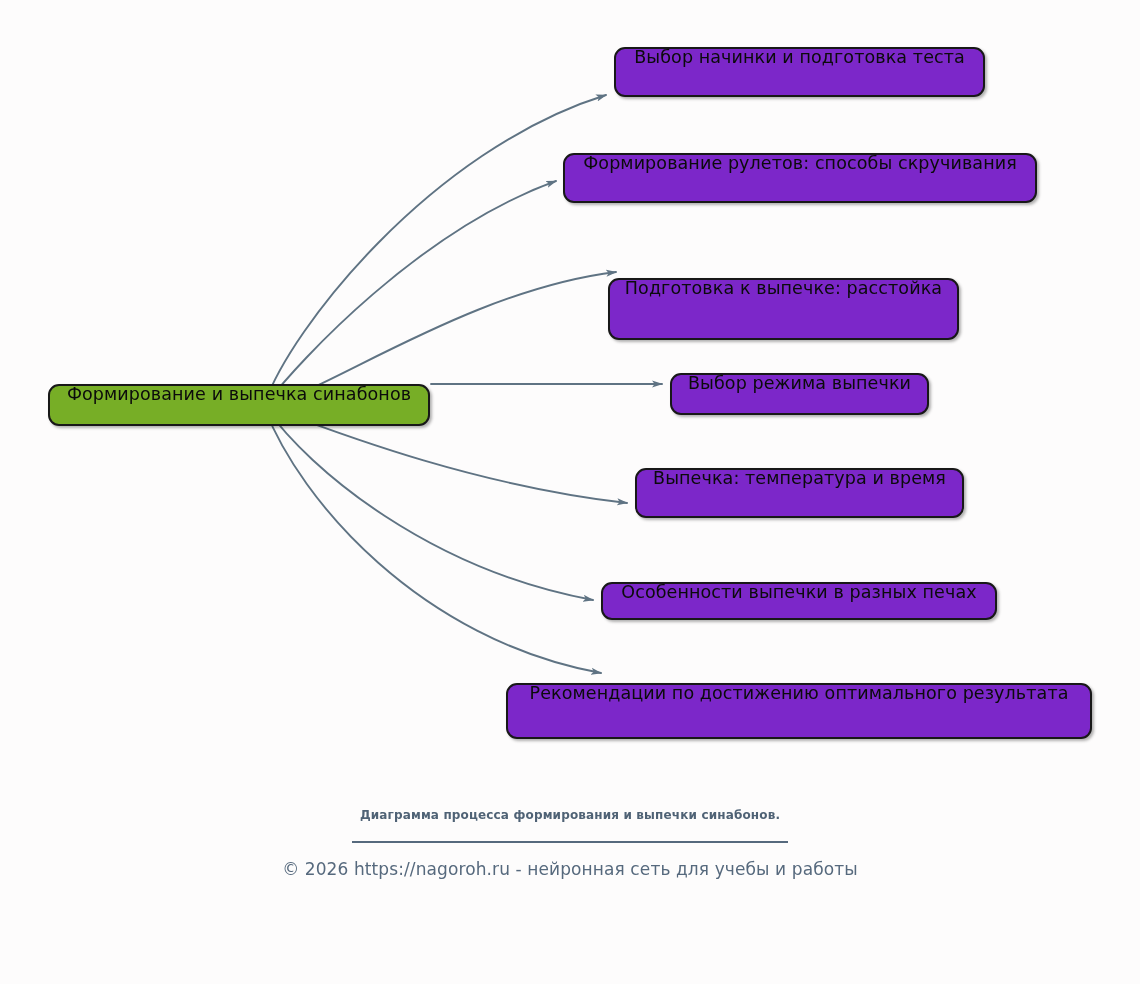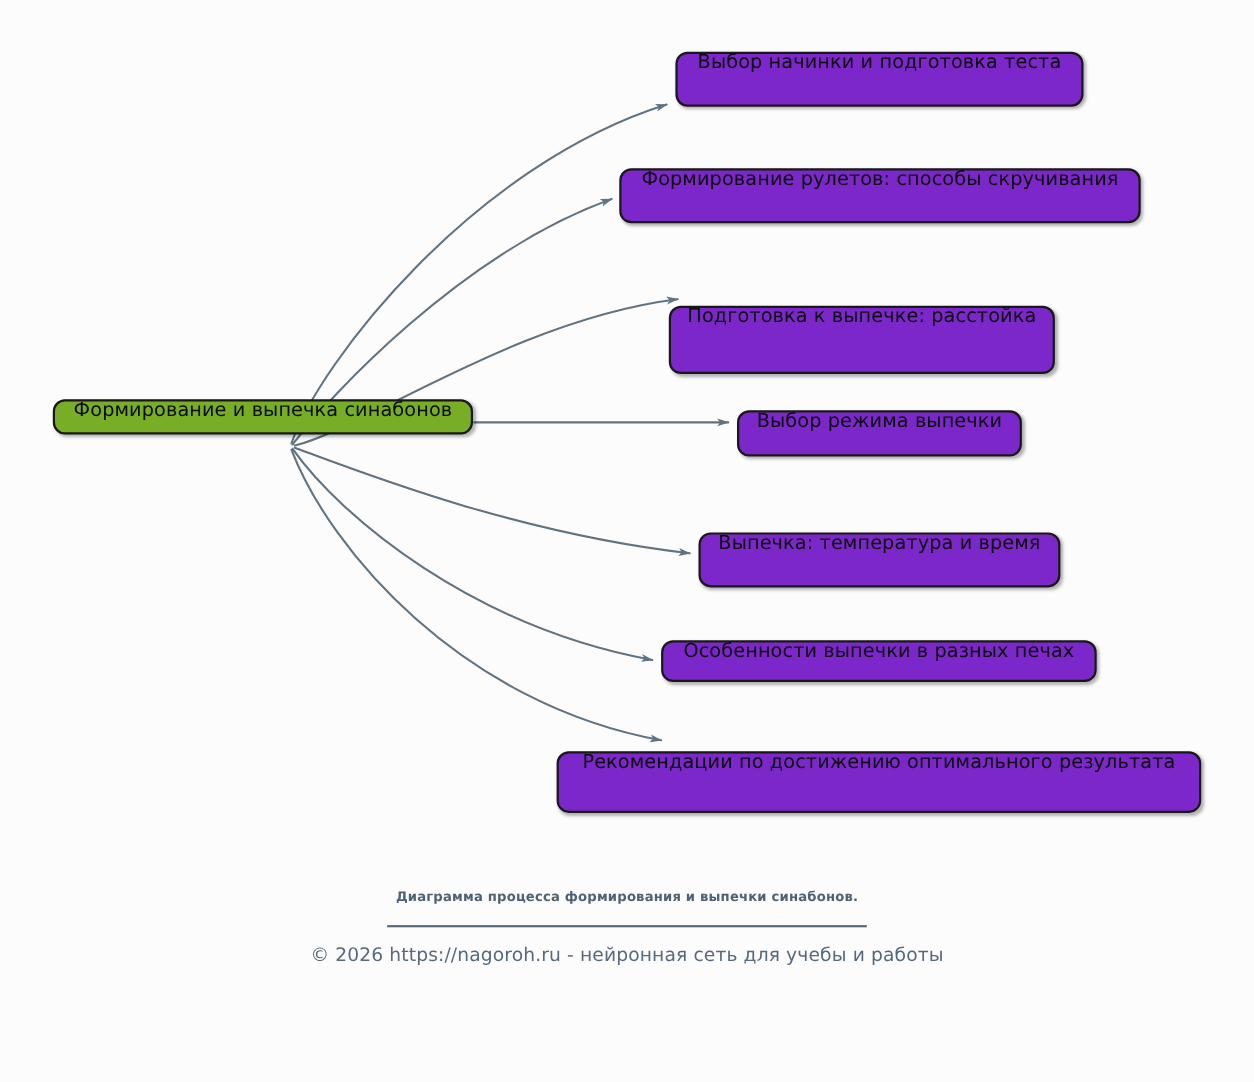--- a/index.html
+++ b/index.html
@@ -95,38 +95,38 @@
         <path d="M 265 403 C 290 330, 430 150, 606 95" marker-end="url(#arrowhead)"></path>
         <path d="M 266 404 C 300 360, 420 230, 556 181" marker-end="url(#arrowhead)"></path>
         <path d="M 268 405 C 330 390, 470 290, 616 272" marker-end="url(#arrowhead)"></path>
         <path d="M 431 384 L 662 384" marker-end="url(#arrowhead)"></path>
         <path d="M 268 407 C 330 430, 470 485, 627 503" marker-end="url(#arrowhead)"></path>
         <path d="M 266 408 C 310 470, 430 570, 593 600" marker-end="url(#arrowhead)"></path>
         <path d="M 265 409 C 300 500, 420 640, 601 673" marker-end="url(#arrowhead)"></path>
       </g>
   </svg>
 
-  <div class="node node-root" style="left: 48px; top: 363px; width: 382px; height: 32px;">
+  <div class="node node-root" style="left: 48px; top: 384px; width: 382px; height: 42px;">
     <span>Формирование и выпечка синабонов</span>
   </div>
 
   <div id="step-nodes">
       <div class="node node-step" style="left: 614px; top: 47px; width: 371px; height: 50px;">
         <span>Выбор начинки и подготовка теста</span>
       </div>
       <div class="node node-step" style="left: 563px; top: 153px; width: 474px; height: 50px;">
         <span>Формирование рулетов: способы скручивания</span>
       </div>
       <div class="node node-step" style="left: 608px; top: 258px; width: 351px; height: 62px; margin-top: 20px;">
         <span>Подготовка к выпечке: расстойка</span>
       </div>
       <div class="node node-step" style="left: 670px; top: 373px; width: 259px; height: 42px;">
         <span>Выбор режима выпечки</span>
       </div>
-      <div class="node node-step" style="left: 635px; top: 468px; width: 329px; height: 50px; margin-top: 16px;">
+      <div class="node node-step" style="left: 635px; top: 468px; width: 329px; height: 50px;">
         <span>Выпечка: температура и время</span>
       </div>
       <div class="node node-step" style="left: 601px; top: 582px; width: 396px; height: 38px;">
         <span>Особенности выпечки в разных печах</span>
       </div>
       <div class="node node-step" style="left: 506px; top: 683px; width: 586px; height: 56px;">
         <span>Рекомендации по достижению оптимального результата</span>
       </div>
     </div>
 

